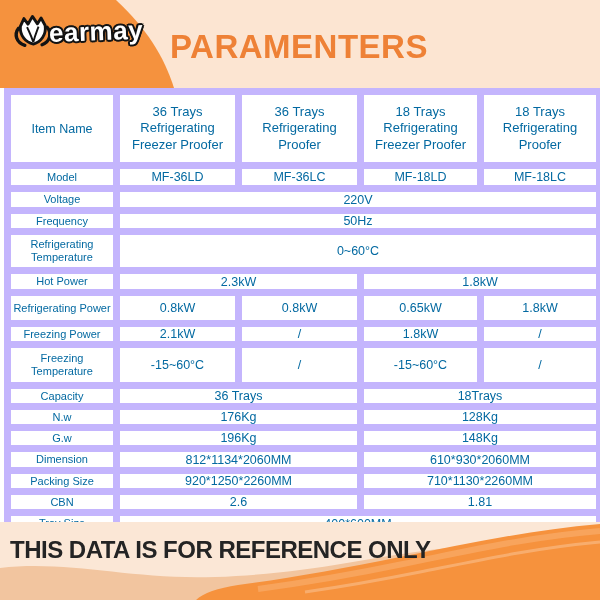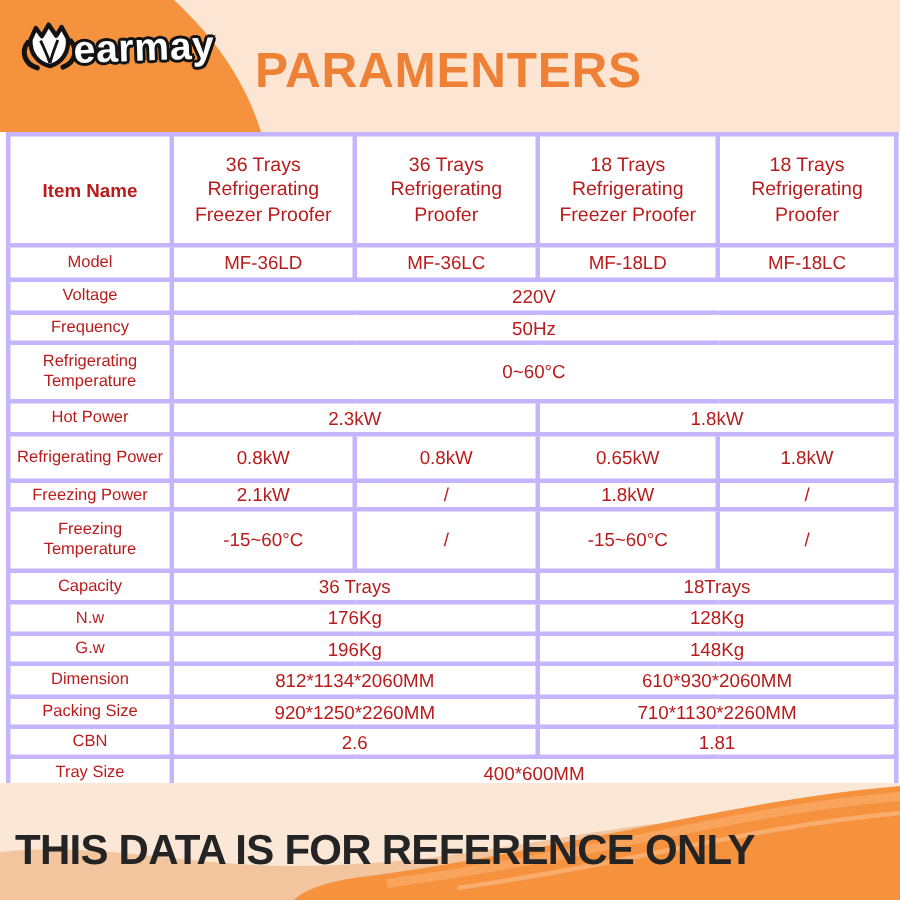--- a/index.html
+++ b/index.html
@@ -36,39 +36,38 @@
     color: #EE8136; letter-spacing: 0.5px;
   }
 
   
   .tbl-wrap { position: absolute; top: 88px; left: 4px; width: 592px; }
   table {
     border-collapse: collapse; table-layout: fixed; width: 592px;
     font-family: "Liberation Sans", sans-serif;
   }
   th, td {
-    border: 3px solid #c4b5fd;
+    border: 7px solid #c4b5fd;
     text-align: center; vertical-align: middle;
-    color: #b91c1c; overflow: hidden;
+    color: #0369a1; overflow: hidden;
   }
   th.colhead { font-weight: normal; font-size: 13px; line-height: 1.28; padding: 0 6px; }
-  th.itemname { font-weight: bold; font-size: 12.5px; }
+  th.itemname { font-weight: normal; font-size: 12.5px; }
   td.rowlabel { font-size: 11px; line-height: 1.15; padding: 0 2px; }
   td.val { font-size: 12.5px; padding: 0 2px; }
 
   
   .footer {
     position: absolute; left: 0; top: 522px; width: 600px; height: 78px;
   }
   .footer svg { position: absolute; inset: 0; }
   .footer-note {
     position: absolute; left: 10px; top: 14px;
-    font-size: 28px; font-weight: bold; color: #242424; letter-spacing: -0.5px;
+    font-size: 24px; font-weight: bold; color: #242424; letter-spacing: -0.5px;
     white-space: nowrap;
-    margin-top: 15px;
   }
 </style>
 </head>
 <body>
 
 <div class="page">
 
   <div class="header">
     <svg class="wedge" width="600" height="88" viewBox="0 0 600 88">
       <path d="M0,0 L116,0 C146,28 164,56 174,88 L0,88 Z" fill="#F5923E"></path>

